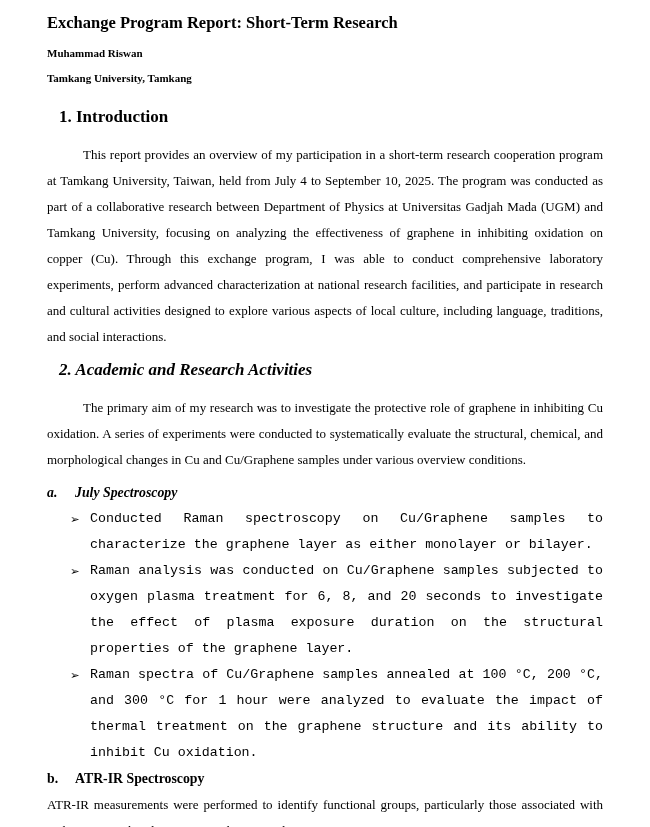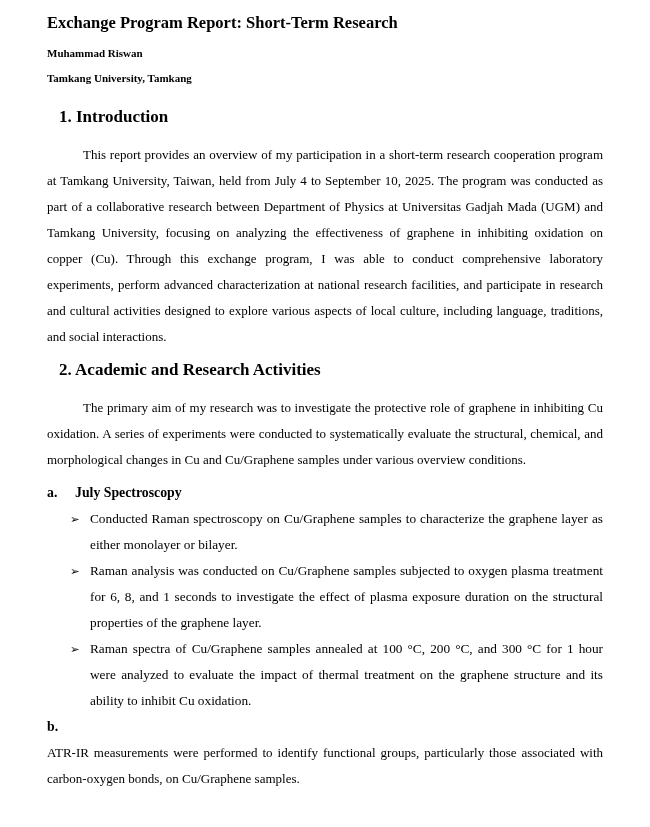--- a/index.html
+++ b/index.html
@@ -32,20 +32,21 @@
     line-height: 24.6px;
   }
   .heading {
     font-size: 17px;
     font-weight: bold;
     line-height: 26px;
     margin: 12px;
   }
   .mt {
     margin-top: 7px;
+    font-style: italic;
   }
   .mt-lg {
     margin-top: 14px;
   }
   p.body {
     font-size: 13px;
     line-height: 26px;
     text-align: justify;
     margin: 0;
   }
@@ -74,20 +75,21 @@
     width: 20px;
     font-size: 11.5px;
     line-height: 26px;
   }
   .bullet-text {
     flex: 1;
     font-size: 13.3px;
     line-height: 26px;
     text-align: justify;
     margin: 0;
+    font-family: Liberation Mono, monospace;
   }
 </style>
 </head>
 <body>
 
 <div class="page">
 
   <h1 class="doc-title">Exchange Program Report: Short-Term Research</h1>
 
   <div class="hline">Muhammad Riswan</div>
@@ -103,25 +105,26 @@
     <span class="list-marker">a.</span>
     <span class="list-title">July Spectroscopy</span>
   </div>
 
   <div class="bullet">
     <span class="bullet-marker">➢</span>
     <p class="bullet-text">Conducted Raman spectroscopy on Cu/Graphene samples to characterize the graphene layer as either monolayer or bilayer.</p>
   </div>
   <div class="bullet">
     <span class="bullet-marker">➢</span>
-    <p class="bullet-text">Raman analysis was conducted on Cu/Graphene samples subjected to oxygen plasma treatment for 6, 8, and 1 seconds to investigate the effect of plasma exposure duration on the structural properties of the graphene layer.</p>
+    <p class="bullet-text">Raman analysis was conducted on Cu/Graphene samples subjected to oxygen plasma treatment for 6, 8, and 20 seconds to investigate the effect of plasma exposure duration on the structural properties of the graphene layer.</p>
   </div>
   <div class="bullet">
     <span class="bullet-marker">➢</span>
     <p class="bullet-text">Raman spectra of Cu/Graphene samples annealed at 100 °C, 200 °C, and 300 °C for 1 hour were analyzed to evaluate the impact of thermal treatment on the graphene structure and its ability to inhibit Cu oxidation.</p>
   </div>
 
   <div class="list-heading">
     <span class="list-marker">b.</span>
+    <span class="list-title">ATR-IR Spectroscopy</span>
   </div>
   <p class="body sub-indent">ATR-IR measurements were performed to identify functional groups, particularly those associated with carbon-oxygen bonds, on Cu/Graphene samples.</p>
 
 </div>
 
 </body></html>

